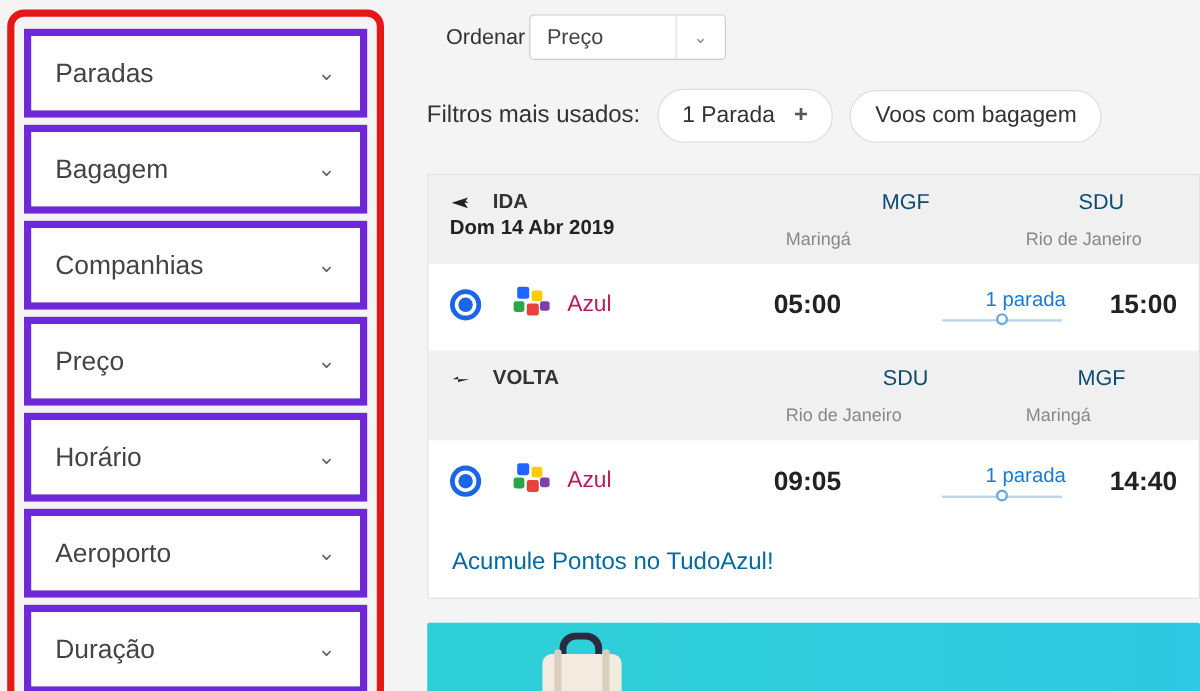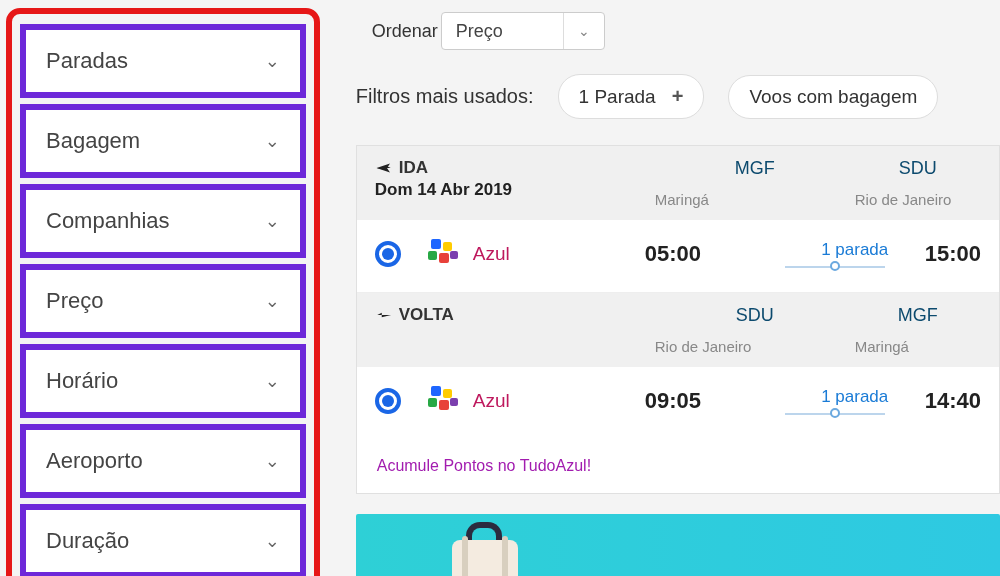--- a/index.html
+++ b/index.html
@@ -77,21 +77,21 @@
     }
     .custom-select .sel-arrow {
       width: 40px;
       text-align: center;
       color: #888;
       font-size: 14px;
     }
     .used-filters {
       display: flex;
       align-items: center;
-      gap: 24px;
+      gap: 14px;
       font-size: 20px;
       color: #333;
       padding: 0 0 20px 0;
     }
     .chip {
       background: #fff;
       border: 1px solid #ddd;
       border-radius: 22px;
       padding: 10px 20px;
       display: flex;
@@ -109,22 +109,22 @@
       margin-top: 6px;
     }
     .leg-header {
       display: grid;
       grid-template-columns: 280px 200px 1fr;
       background: #f0f0f0;
       padding: 12px 18px;
     }
     .leg-header .trip-label {
       display: flex;
-      align-items: center;
-      gap: 6px;
+      align-items: flex-end;
+      gap: 18px;
       font-weight: bold;
       font-size: 17px;
     }
     .leg-header .trip-label svg { width: 18px; height: 18px; }
     .leg-header .trip-date {
       font-size: 17px;
       font-weight: bold;
       color: #222;
       margin-top: 2px;
     }
@@ -180,22 +180,22 @@
       position: absolute;
       width: 10px; height: 10px;
       background: #fff;
       border: 2px solid #6ca9df;
       border-radius: 50%;
       top: -5px; left: 50%;
       transform: translateX(-50%);
     }
     .promo {
       padding: 18px 20px;
-      color: #a21caf;
-      font-size: 16px;
+      color: #0369a1;
+      font-size: 20px;
     }
     .banner {
       margin-top: 20px;
       height: 70px;
       background: linear-gradient(90deg, #2ed0d6, #2ec9e2);
       position: relative;
       overflow: hidden;
       border-radius: 2px;
     }
     .banner .handle {

